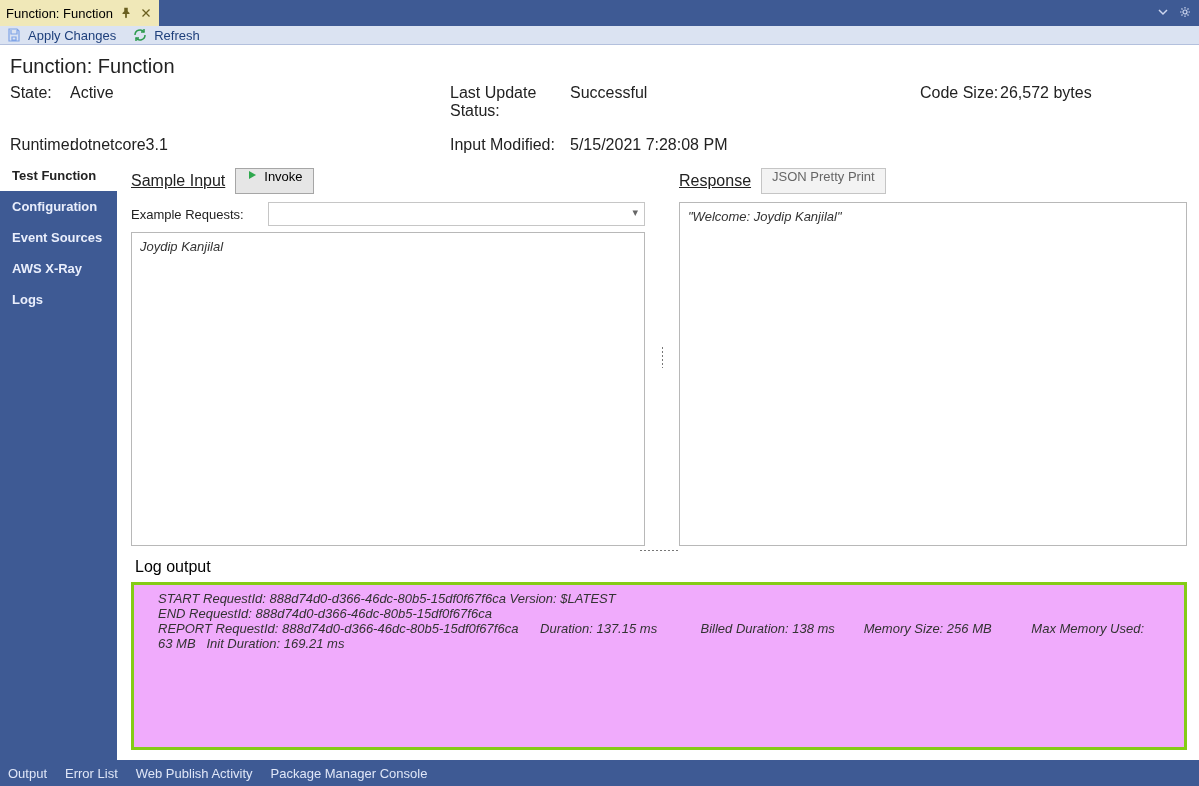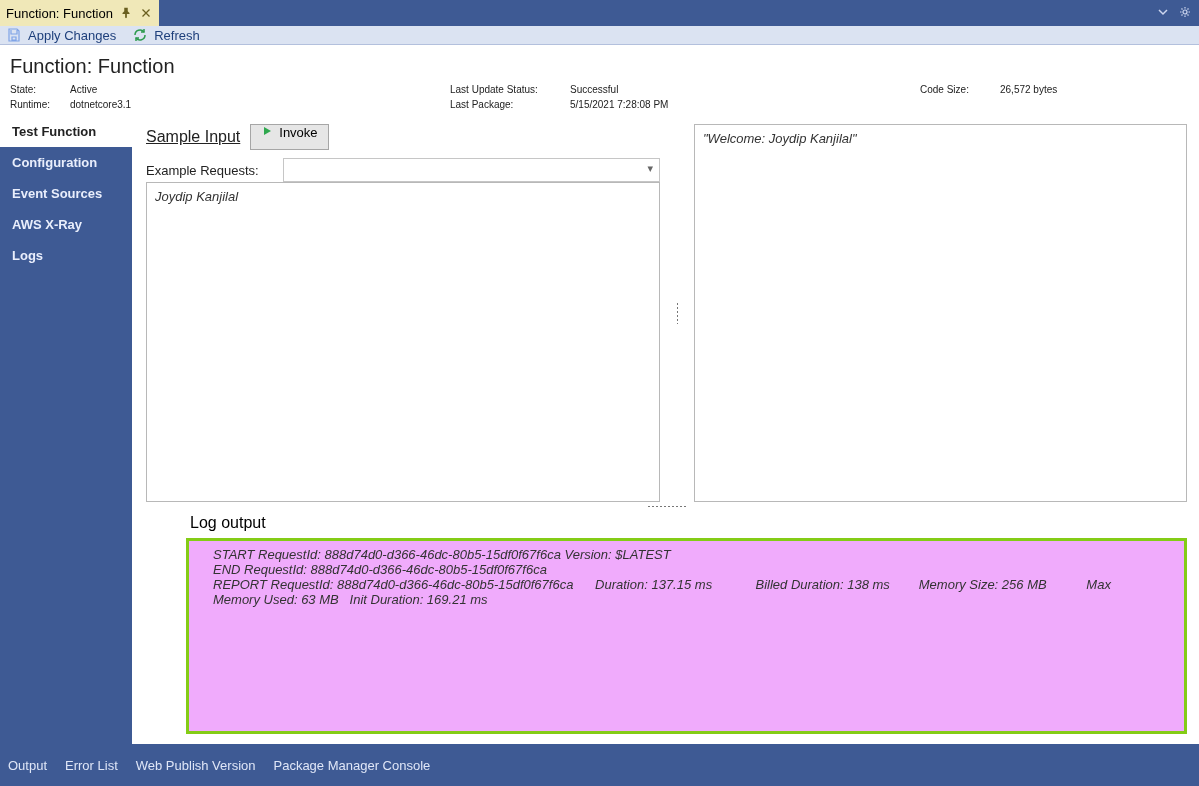--- a/index.html
+++ b/index.html
@@ -71,34 +71,34 @@
   }
   .page-title {
     font-size: 20px;
     font-weight: 400;
     margin-bottom: 6px;
     color: #222;
   }
   .info-grid {
     display: grid;
     grid-template-columns: 60px 380px 120px 350px 80px 120px;
-    row-gap: 4px;
-    font-size: 10px;
+    row-gap: 16px;
+    font-size: 16px;
     color: #222;
   }
   .info-label { color: #222; }
   
   .body-row {
     flex: 1;
     display: flex;
     min-height: 0;
   }
   
   .sidebar {
-    width: 132px;
+    width: 117px;
     background: #3e5a94;
     color: #fff;
     display: flex;
     flex-direction: column;
     font-size: 13px;
   }
   .side-item {
     padding: 8px 12px;
     cursor: pointer;
     font-weight: 600;
@@ -154,20 +154,21 @@
   }
   .btn.light {
     background: #f3f3f3;
     border-color: #c5c5c5;
     color: #666;
   }
   .example-row {
     display: flex;
     align-items: center;
     gap: 24px;
+    margin-bottom: 6px;
   }
   .example-label { font-size: 13px; color: #222; }
   .dropdown {
     flex: 1;
     height: 24px;
     border: 1px solid #c6c6c6;
     background: #fff;
     position: relative;
   }
   .dropdown::after {
@@ -205,36 +206,36 @@
     align-items: center;
     justify-content: center;
     cursor: ns-resize;
   }
   .hsplit-dots {
     width: 40px; height: 3px;
     background-image: radial-gradient(circle, #777 1px, transparent 1px);
     background-size: 4px 3px;
   }
   
-  .log-section { display:flex; flex-direction:column; flex:1; min-height:0;margin-left:40px; }
+  .log-section { display:flex; flex-direction:column; flex:1; min-height:0; }
   .log-title { font-size:16px; margin: 4px 0 6px 4px; }
   .log-box {
     flex:1;
     border: 3px solid #84cc16;
     padding: 6px 24px;
     font-style: italic;
     font-size: 13px;
     color: #333;
     background:#f0abfc;
     white-space: pre-wrap;
     overflow: hidden;
   }
   
   .footer {
-    height: 42px;
+    height: 26px;
     background: #3e5a94;
     color: #dfe6f7;
     display: flex;
     align-items: center;
     padding: 0 8px;
     gap: 18px;
     font-size: 13px;
   }
   .footer span { cursor: pointer; }
 </style>
@@ -291,21 +292,21 @@
   <div class="info-grid">
     <div class="info-label">State:</div>
     <div>Active</div>
     <div class="info-label">Last Update Status:</div>
     <div>Successful</div>
     <div class="info-label">Code Size:</div>
     <div>26,572 bytes</div>
 
     <div class="info-label">Runtime:</div>
     <div>dotnetcore3.1</div>
-    <div class="info-label">Last Package:</div>
+    <div class="info-label">Input Modified:</div>
     <div>5/15/2021 7:28:08 PM</div>
     <div></div>
       <div></div>
   </div>
 </div>
 
 <div class="body-row">
   <div class="sidebar">
     <div class="side-item active"><span>Test Function</span></div>
     <div class="side-item"><span>Configuration</span></div>
@@ -332,35 +333,41 @@
           <div class="dropdown"></div>
         </div>
         <div class="textbox">Joydip Kanjilal</div>
       </div>
 
       <div class="vsplit-handle">
           <div class="vsplit-dots"></div>
         </div>
 
       <div class="panel-response">
+        <div class="section-hdr">
+          <span class="section-title">Response</span>
+          <button class="btn light">
+            <span>JSON Pretty Print</span>
+          </button>
+        </div>
         <div class="textbox">"Welcome: Joydip Kanjilal"</div>
       </div>
     </div>
 
     <div class="hsplit-handle">
         <div class="hsplit-dots"></div>
       </div>
 
     <div class="log-section">
       <div class="log-title">Log output</div>
       <div class="log-box">START RequestId: 888d74d0-d366-46dc-80b5-15df0f67f6ca Version: $LATEST
 END RequestId: 888d74d0-d366-46dc-80b5-15df0f67f6ca
 REPORT RequestId: 888d74d0-d366-46dc-80b5-15df0f67f6ca      Duration: 137.15 ms            Billed Duration: 138 ms        Memory Size: 256 MB           Max Memory Used: 63 MB   Init Duration: 169.21 ms</div>
     </div>
   </div>
 </div>
 
 <div class="footer">
   <span>Output</span>
   <span>Error List</span>
-  <span>Web Publish Version</span>
+  <span>Web Publish Activity</span>
   <span>Package Manager Console</span>
 </div>
 
 </body></html>

